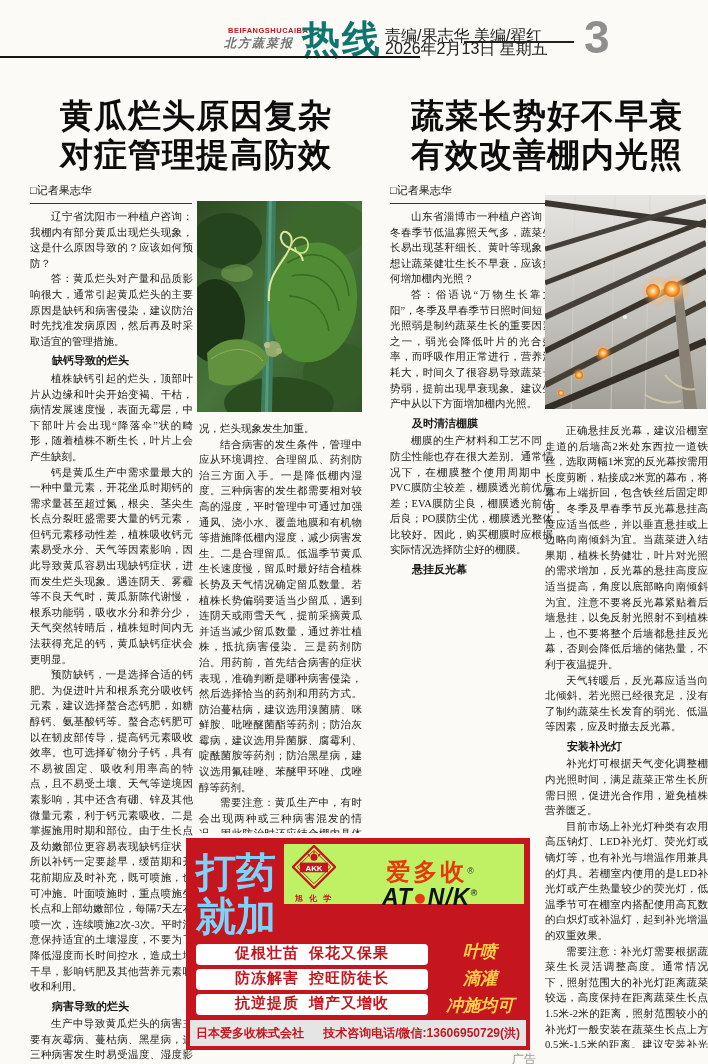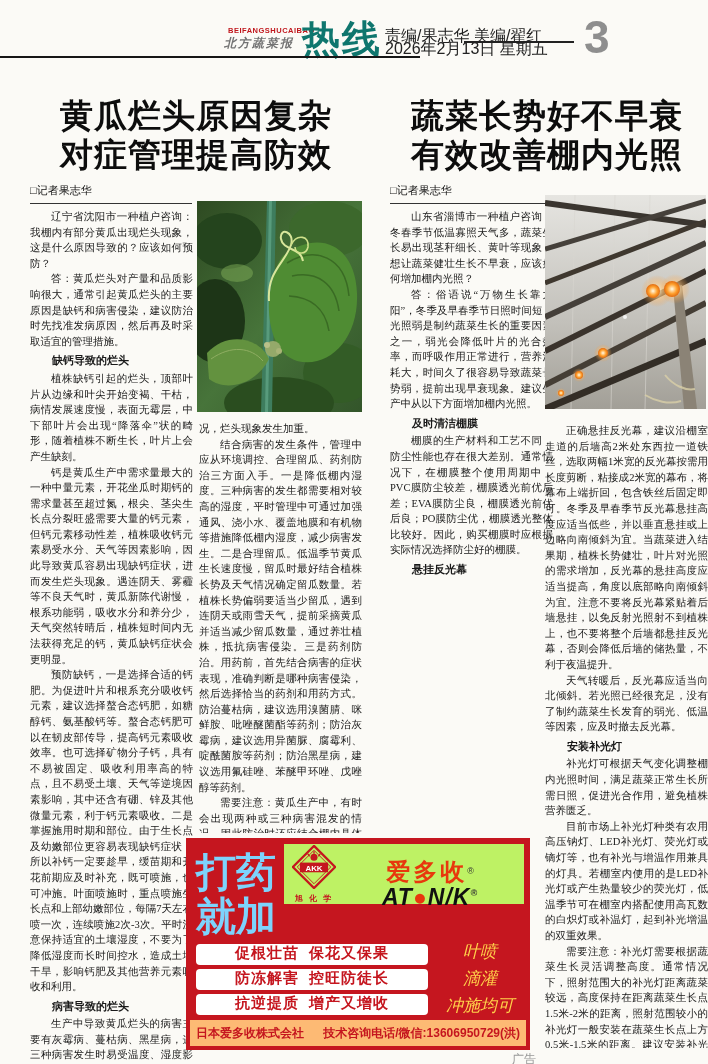--- a/index.html
+++ b/index.html
@@ -60,22 +60,22 @@
           color:#e8380d;letter-spacing:3px;}
   .ad-reg{font-size:9px;vertical-align:super;color:#333;font-family:"Liberation Sans",sans-serif;}
   .ad-brand-en{font-family:"Liberation Sans",sans-serif;font-weight:900;font-style:italic;
           font-size:23px;color:#111;letter-spacing:1px;margin-top:2px;}
   .red-o{color:#e8380d;font-style:normal;}
   .ad-pills{position:absolute;left:10px;top:106px;width:232px;}
   .pill{height:21px;background:#fff;border-radius:4px;margin-bottom:4px;color:#c5161f;
           font-family:Liberation Mono, monospace;font-weight:900;font-size:15px;
           line-height:21px;text-align:center;letter-spacing:1px;white-space:nowrap;overflow:hidden;}
   .ad-methods{position:absolute;left:248px;top:100px;width:92px;color:#ffd24a;text-align:center;
-          font-weight:400;font-style:italic;font-size:17px;line-height:27px;}
-  .ad-bottom{position:absolute;left:4px;right:4px;bottom:4px;height:26px;background:#fdba74;
+          font-weight:700;font-style:italic;font-size:17px;line-height:27px;}
+  .ad-bottom{position:absolute;left:4px;right:4px;bottom:4px;height:26px;background:#e5e5e5;
           color:#c5161f;font-family:"Liberation Sans",sans-serif;font-weight:700;font-size:12px;
           line-height:26px;display:flex;justify-content:space-between;padding:0 6px;white-space:nowrap;}
   .ad-label{position:absolute;left:512px;top:1051px;font-family:Liberation Sans, sans-serif;
           font-size:12px;color:#999;}
 </style>
 </head>
 <body>
 
 <div class="page">
 

